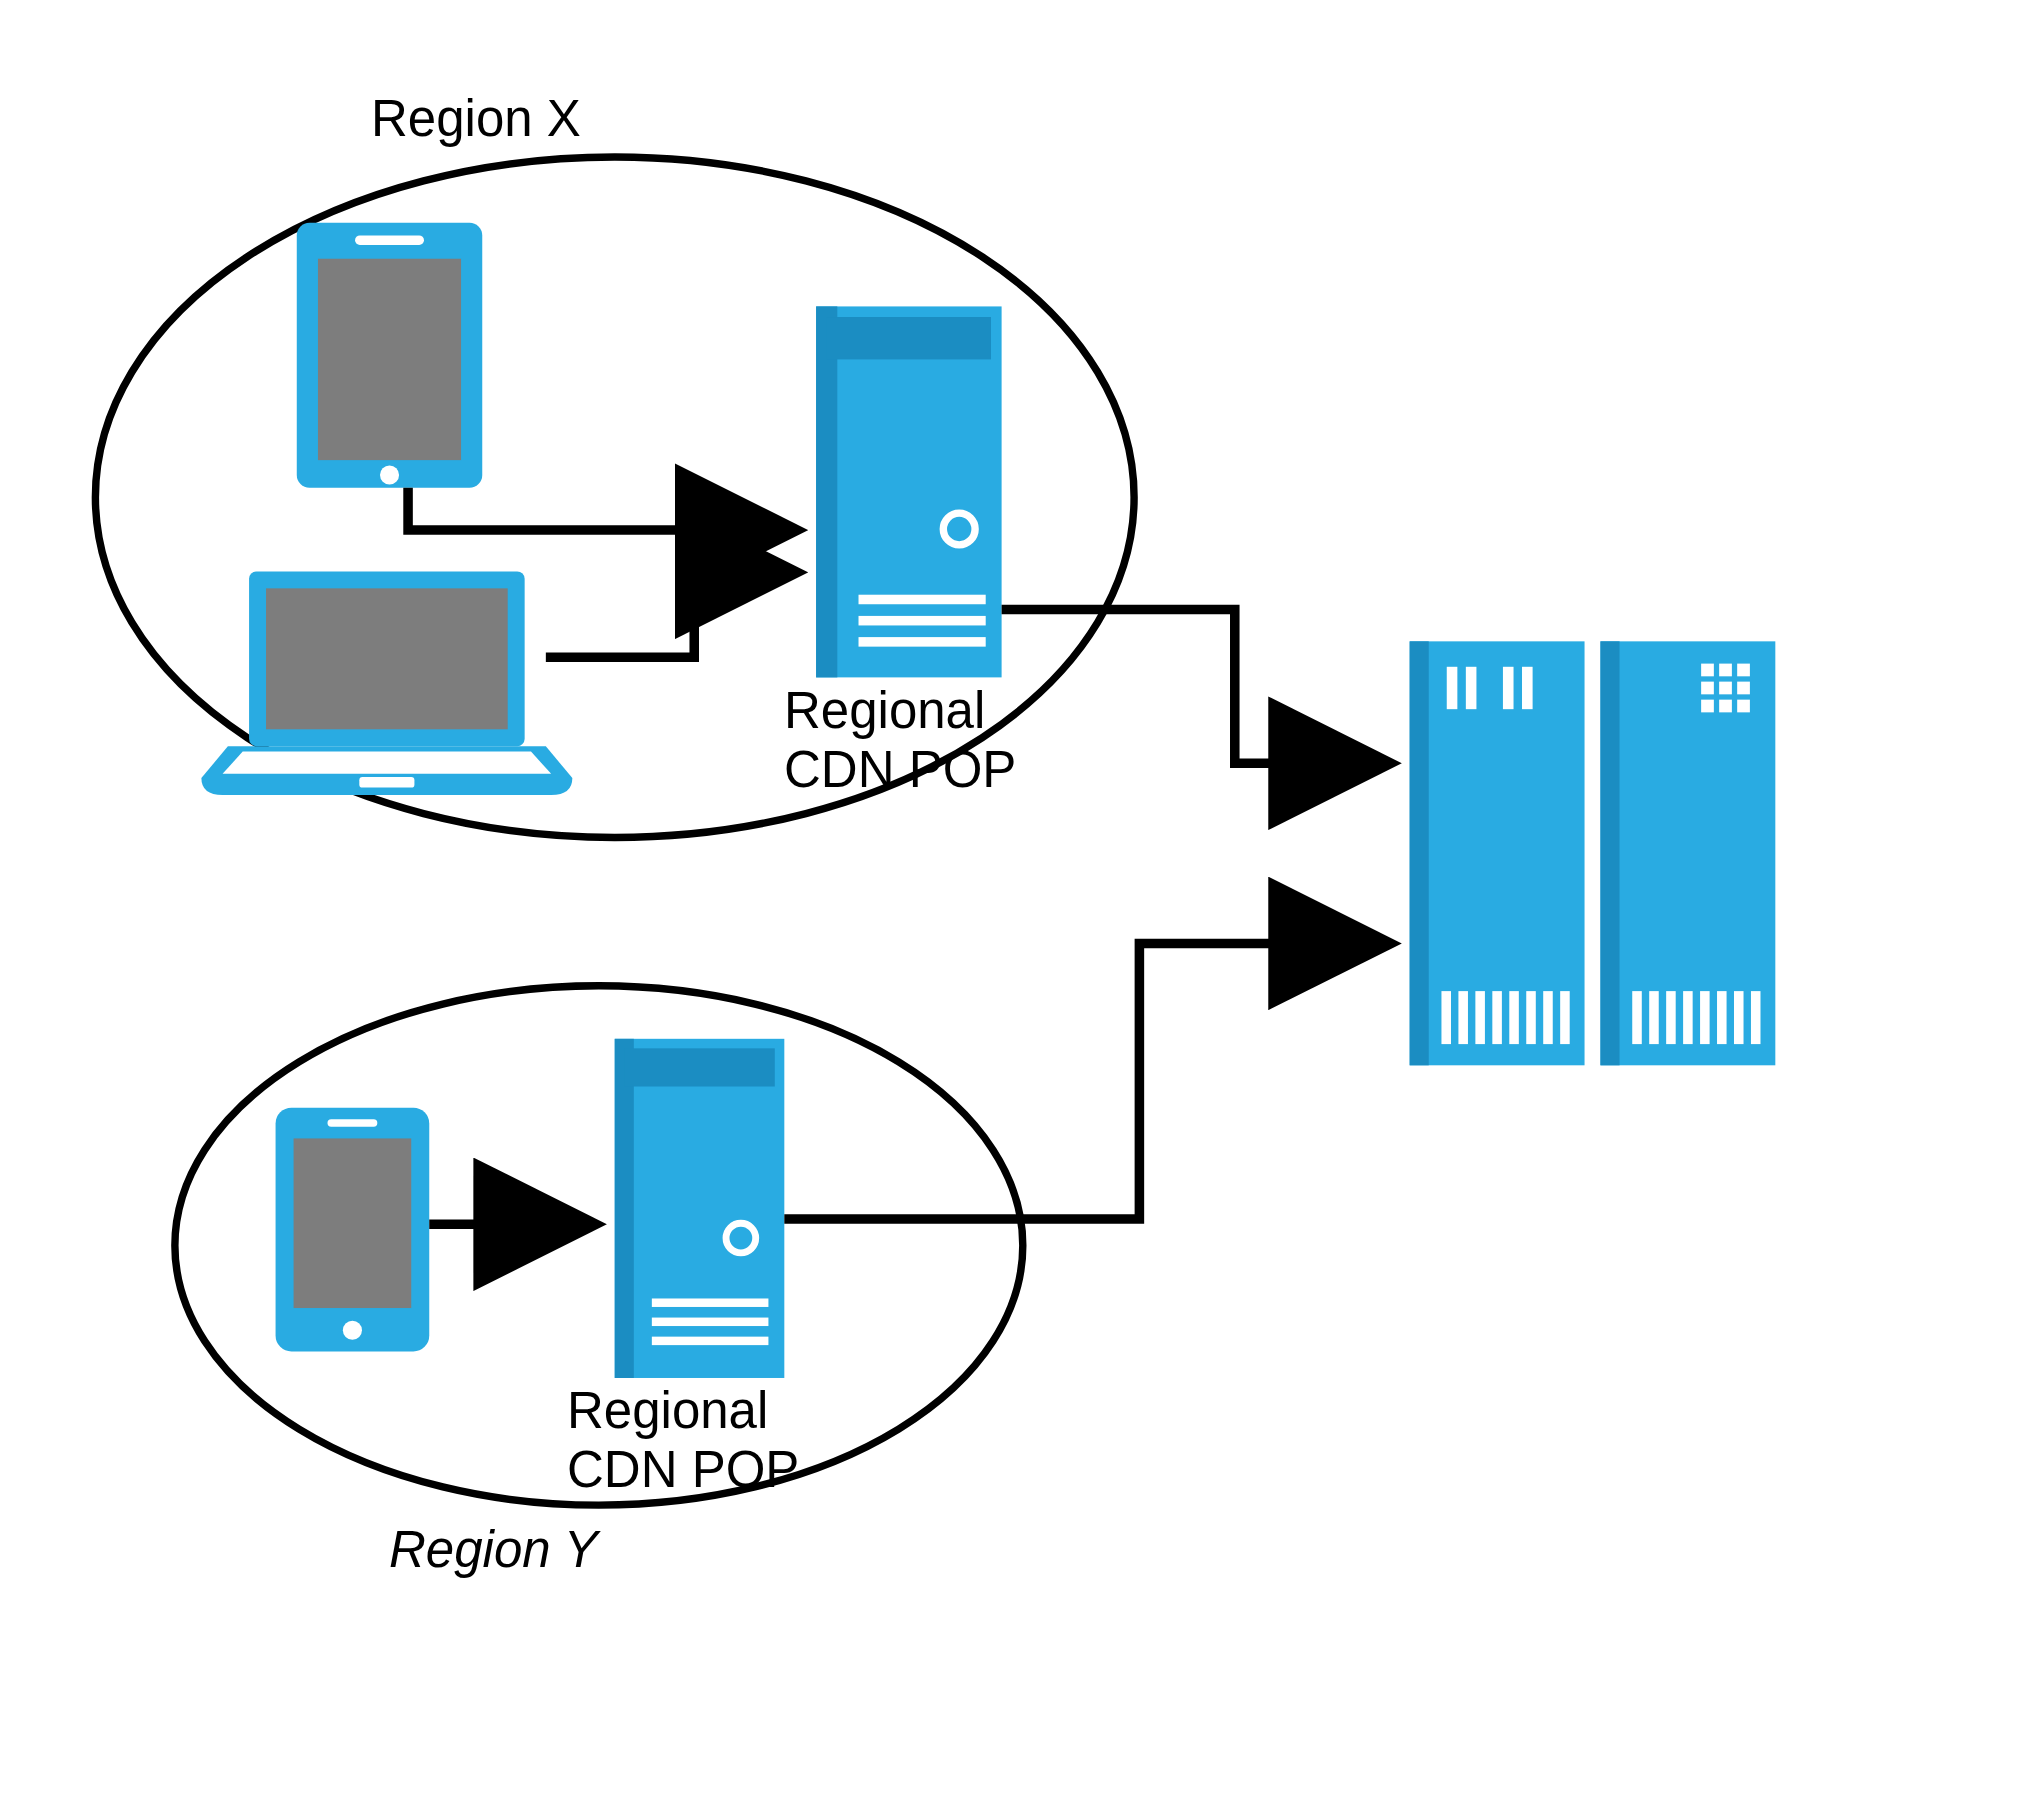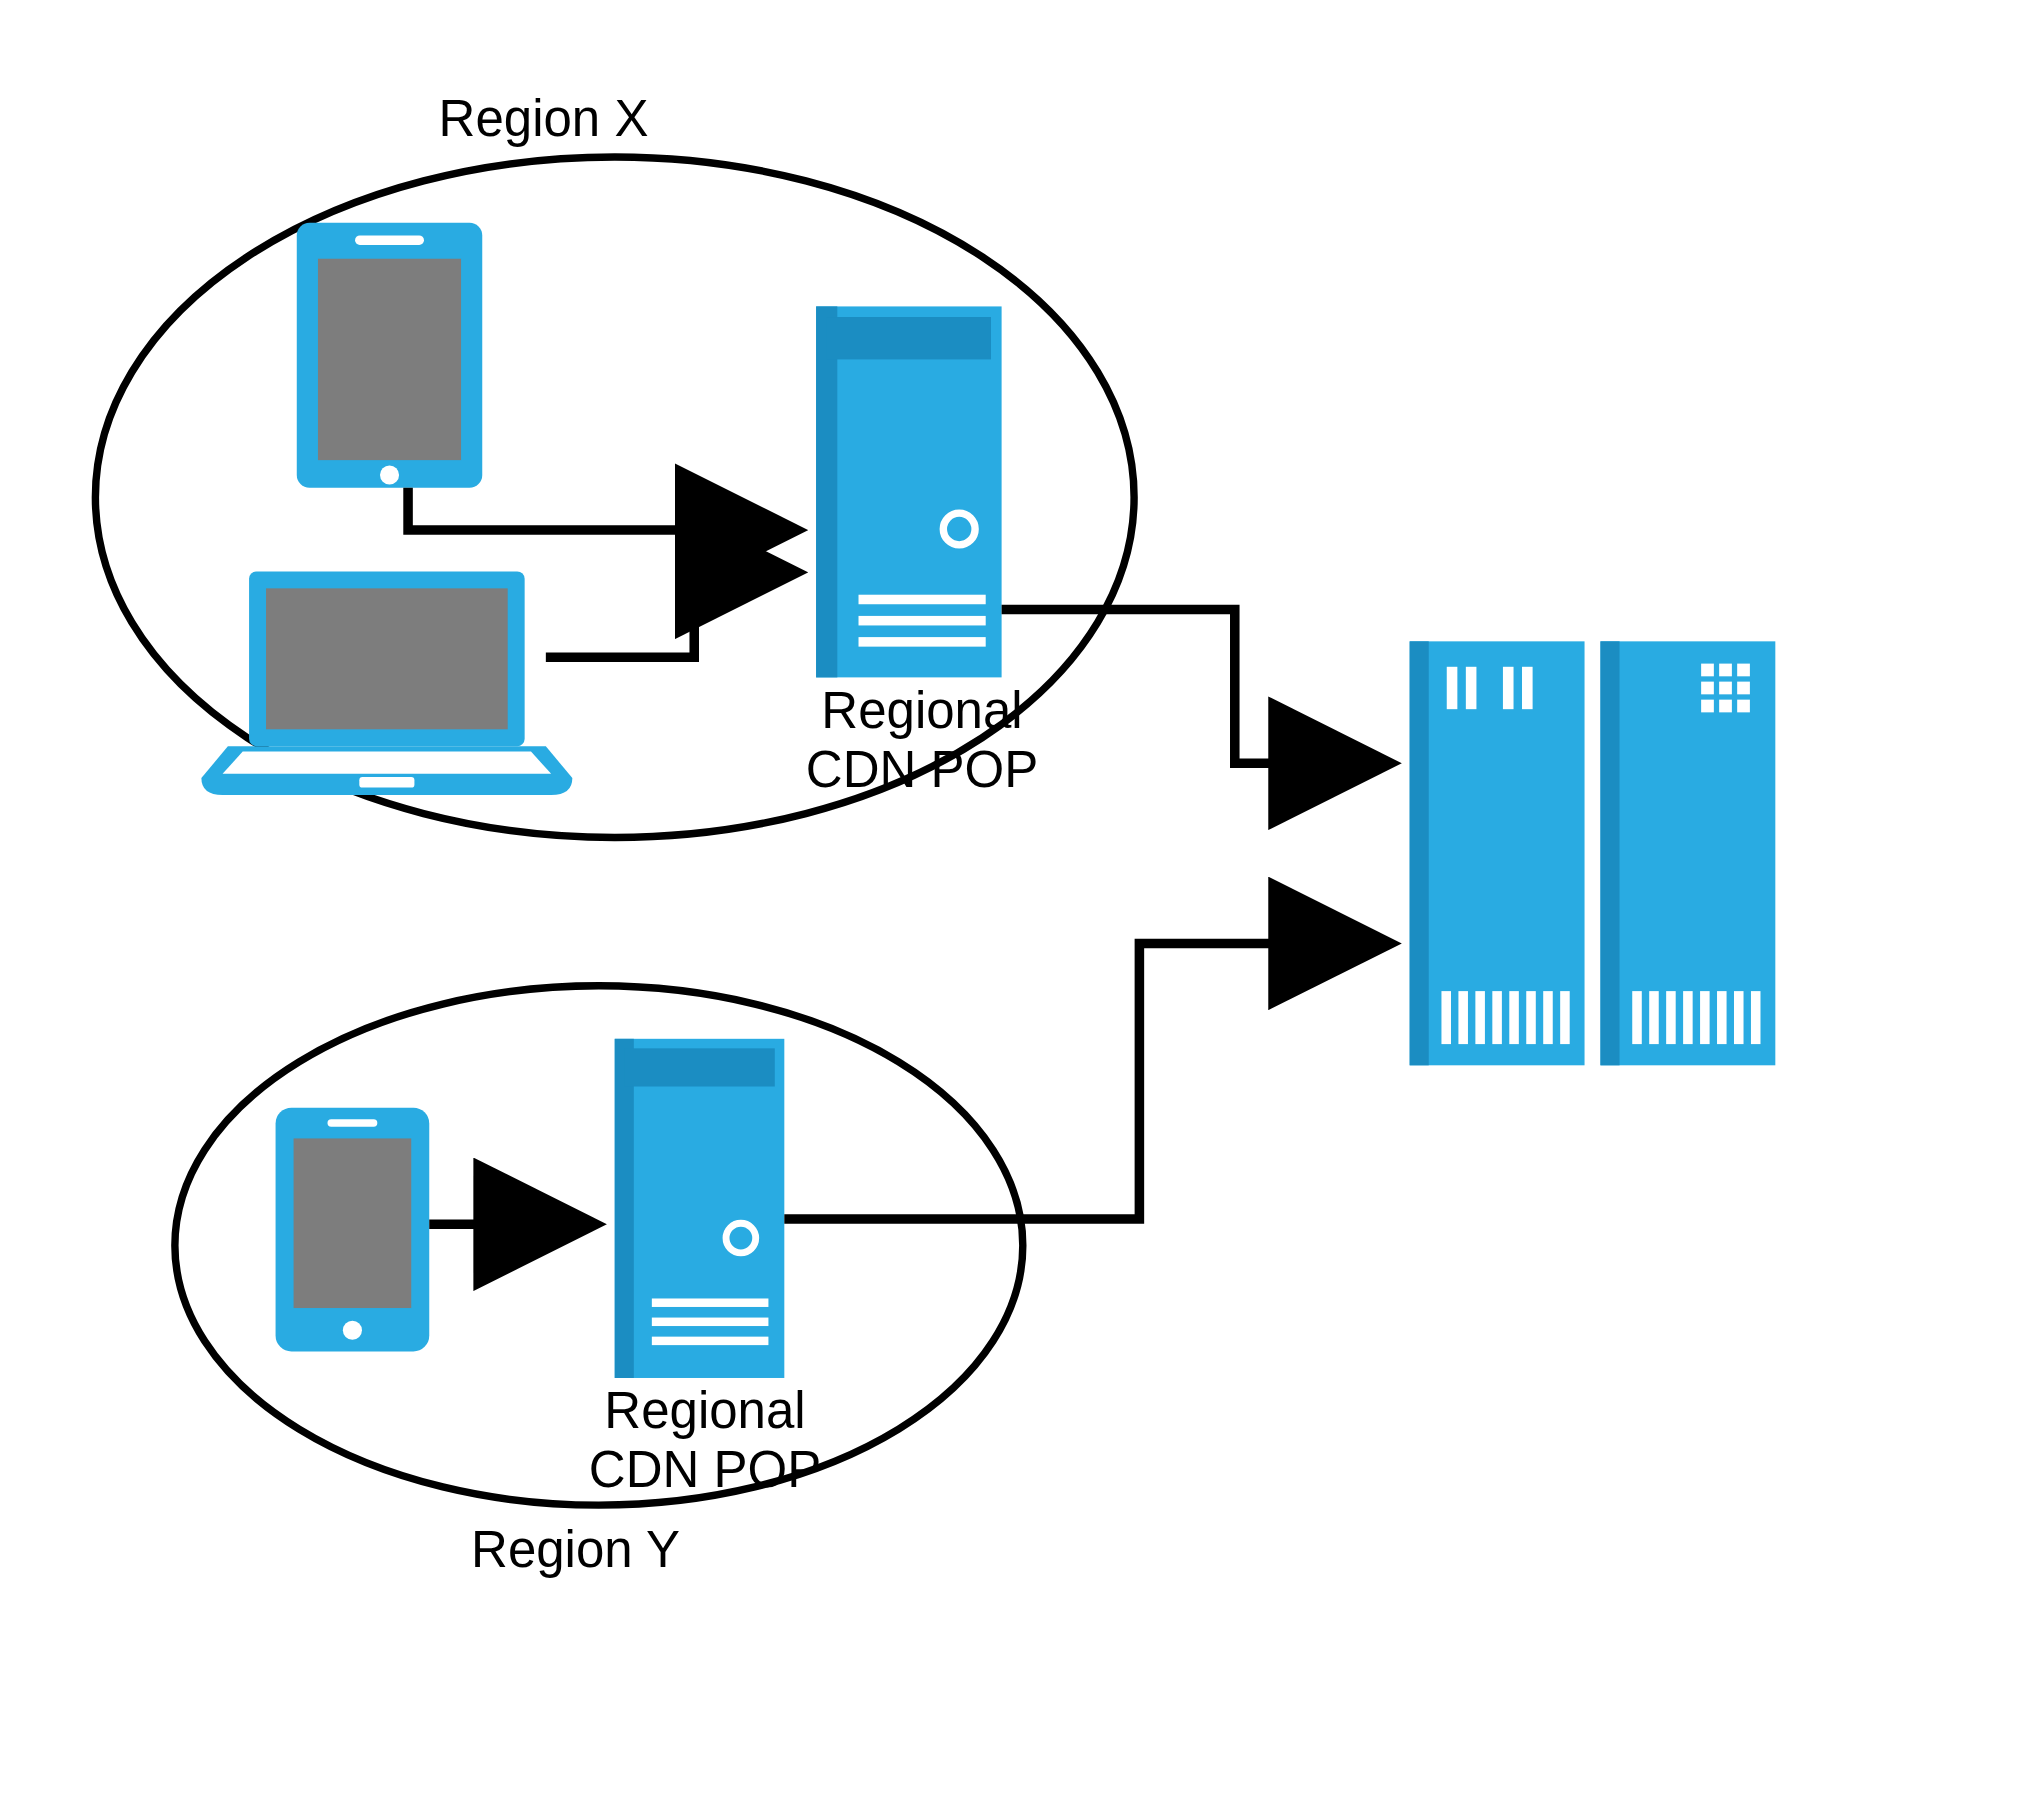--- a/index.html
+++ b/index.html
@@ -19,21 +19,20 @@
     position: absolute;
     left: 0;
     top: 0;
     width: 2035px;
     height: 1819px;
   }
   .label {
     position: absolute;
     font-size: 51px;
     color: #000000;
-    text-align: center;
     line-height: 1.15;
     white-space: pre;
   }
 </style>
 </head>
 <body>
 
 <div class="stage">
 
   <svg class="diagram" viewBox="0 0 3840 3432">
@@ -161,17 +160,17 @@
   </svg>
 
   <div class="label" style="left:371px; top:90px; width:345px;">Region X</div>
 
   <div class="label" style="left:784px; top:682px; width:276px;">Regional
 CDN POP</div>
 
   <div class="label" style="left:567px; top:1382px; width:276px;">Regional
 CDN POP</div>
 
-  <div class="label" style="left:403px; top:1521px; width:345px;">Region Y</div>
+  <div class="label" style="left:389px; top:1521px; width:345px;font-style:italic;">Region Y</div>
 
 
 </div>
 
 
 </body></html>

